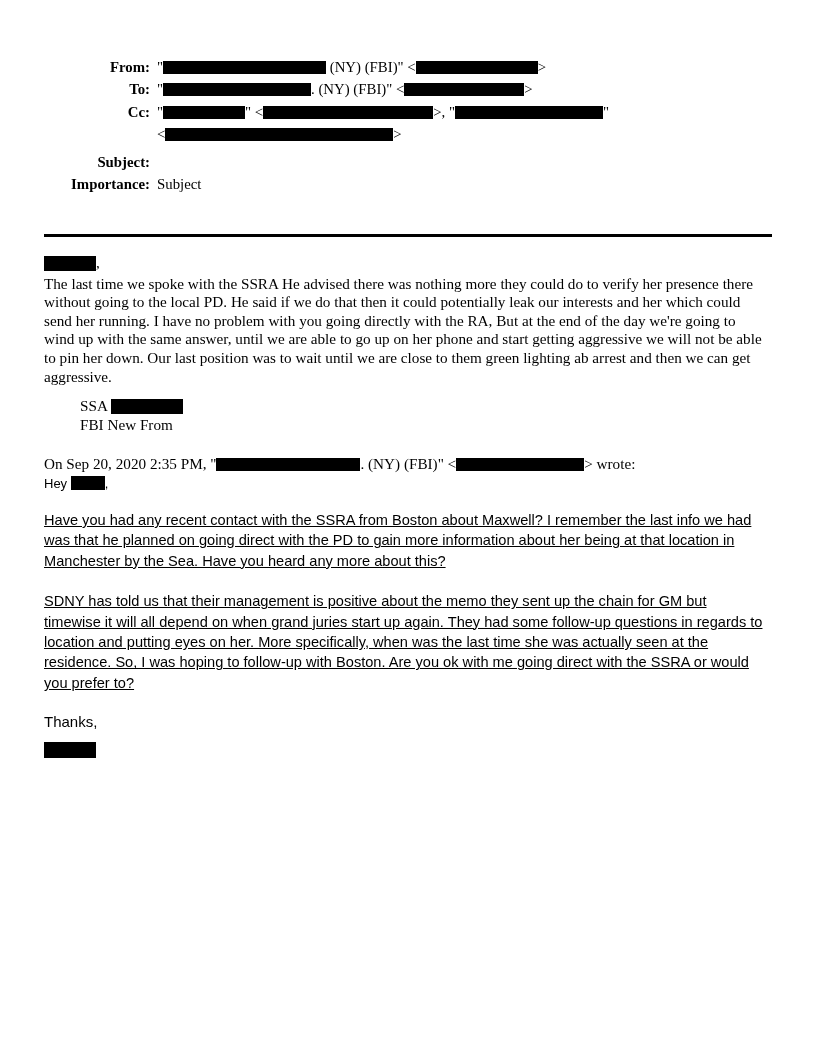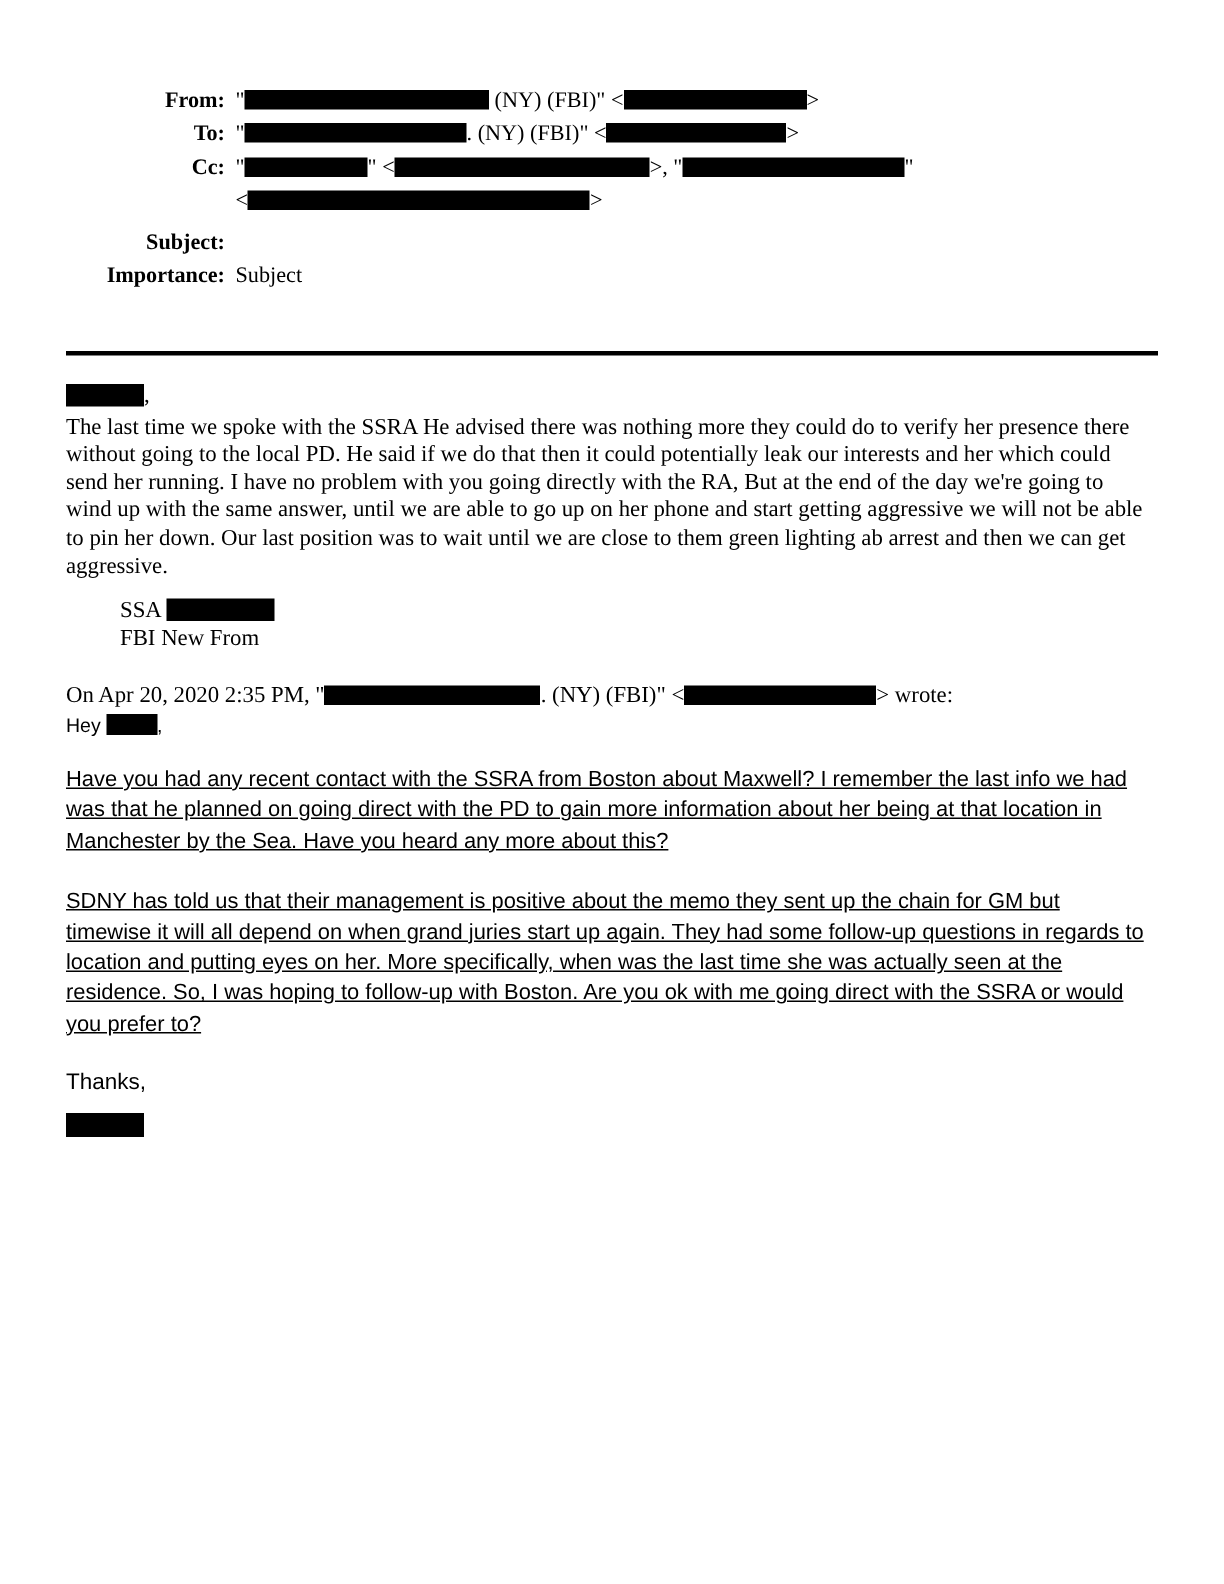--- a/index.html
+++ b/index.html
@@ -202,21 +202,21 @@
   </div>
 
   <div class="sig">
     <div>
       <span>SSA </span><span class="blk-name" style="width:72px"></span>
     </div>
     <div>FBI New From</div>
   </div>
 
   <div class="quote-line">
-    <span>On Apr 20, 2020 2:35 PM, "</span><span class="redact" style="width:144px"></span><span>. (NY) (FBI)" &lt;</span><span class="redact" style="width:128px"></span><span>&gt; wrote:</span>
+    <span>On Sep 20, 2020 2:35 PM, "</span><span class="redact" style="width:144px"></span><span>. (NY) (FBI)" &lt;</span><span class="redact" style="width:128px"></span><span>&gt; wrote:</span>
   </div>
 
   <div class="hey-line">
     <span>Hey </span><span class="blk-name" style="width:34px;height:14px;top:2px"></span><span>,</span>
   </div>
 
   <div class="body-sans">
     <p>Have you had any recent contact with the SSRA from Boston about Maxwell?  I remember the last info we had was that he planned on going direct with the PD to gain more information about her being at that location in Manchester by the Sea.  Have you heard any more about this?</p>
     <p>SDNY has told us that their management is positive about the memo they sent up the chain for GM but timewise it will all depend on when grand juries start up again.  They had some follow-up questions in regards to location and putting eyes on her.  More specifically, when was the last time she was actually seen at the residence.  So, I was hoping to follow-up with Boston.  Are you ok with me going direct with the SSRA or would you prefer to?</p>
   </div>

